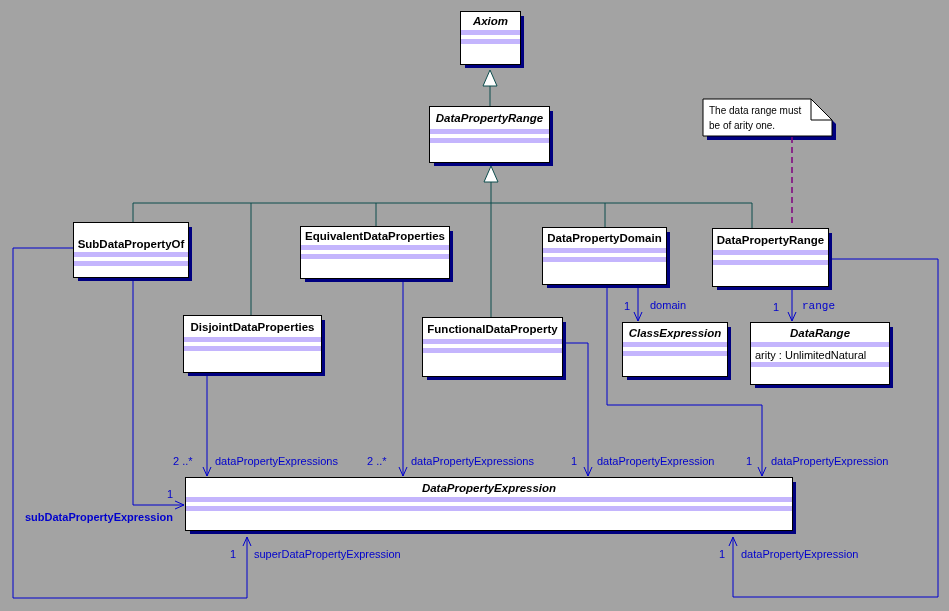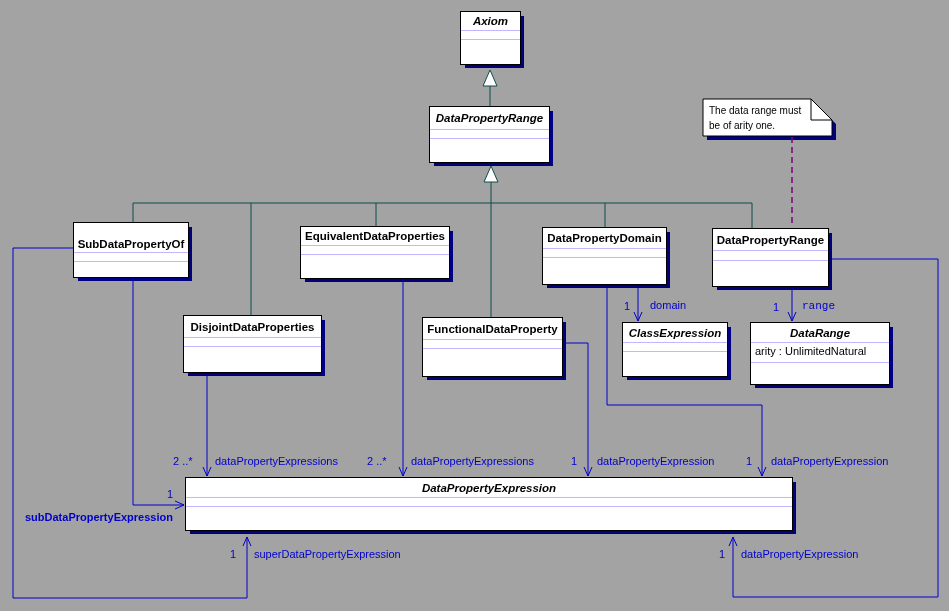--- a/index.html
+++ b/index.html
@@ -19,21 +19,21 @@
   .uml-class{
     position:absolute;box-sizing:border-box;background:#ffffff;
     border:1px solid #000000;box-shadow:4px 4px 0 -1px #000080;
     display:flex;flex-direction:column;
   }
   .uml-title{
     flex:none;display:flex;align-items:center;justify-content:center;
     font-weight:bold;font-size:11.5px;white-space:nowrap;overflow:hidden;color:#000;
   }
   .italic .uml-title{font-style:italic;}
-  .uml-compartment{flex:none;border-top:1px solid #c4b5fd;box-sizing:border-box;}
+  .uml-compartment{flex:none;border-top:5px solid #c4b5fd;box-sizing:border-box;}
   .uml-compartment.fill{flex:1;}
   .uml-attr-text{
     font-size:11px;color:#000;padding:2px 0 0 4px;white-space:nowrap;
     font-style:normal;font-weight:normal;
   }
   .edge-label{
     position:absolute;color:#0000cd;font-size:11px;line-height:13px;white-space:nowrap;
   }
   .note-text{
     position:absolute;left:709px;top:103px;width:118px;color:#000;

